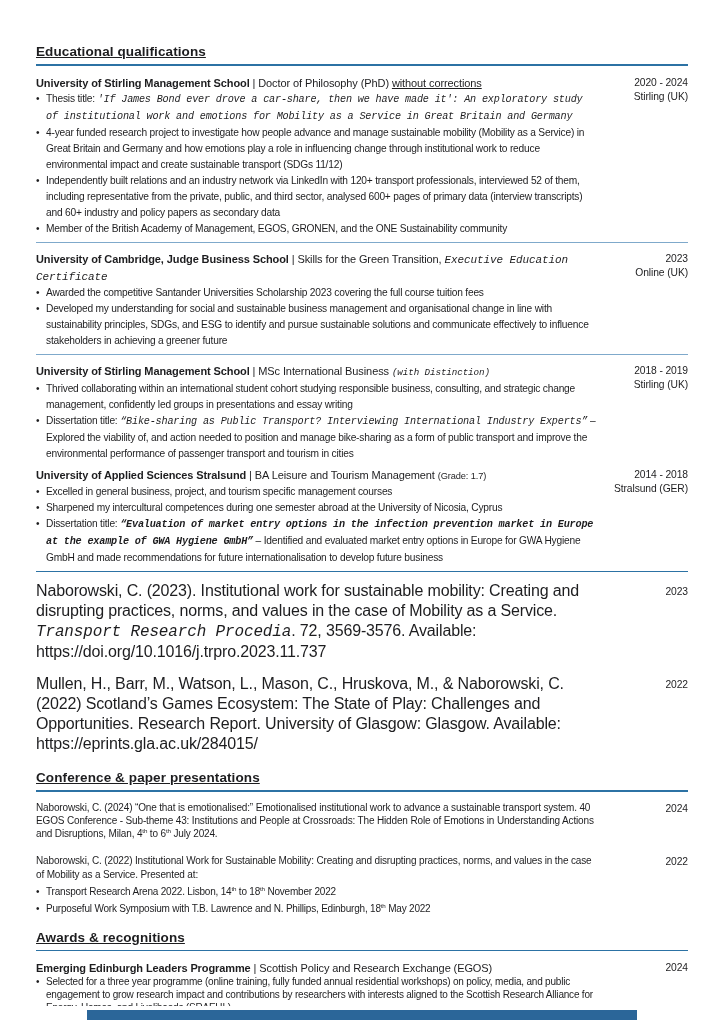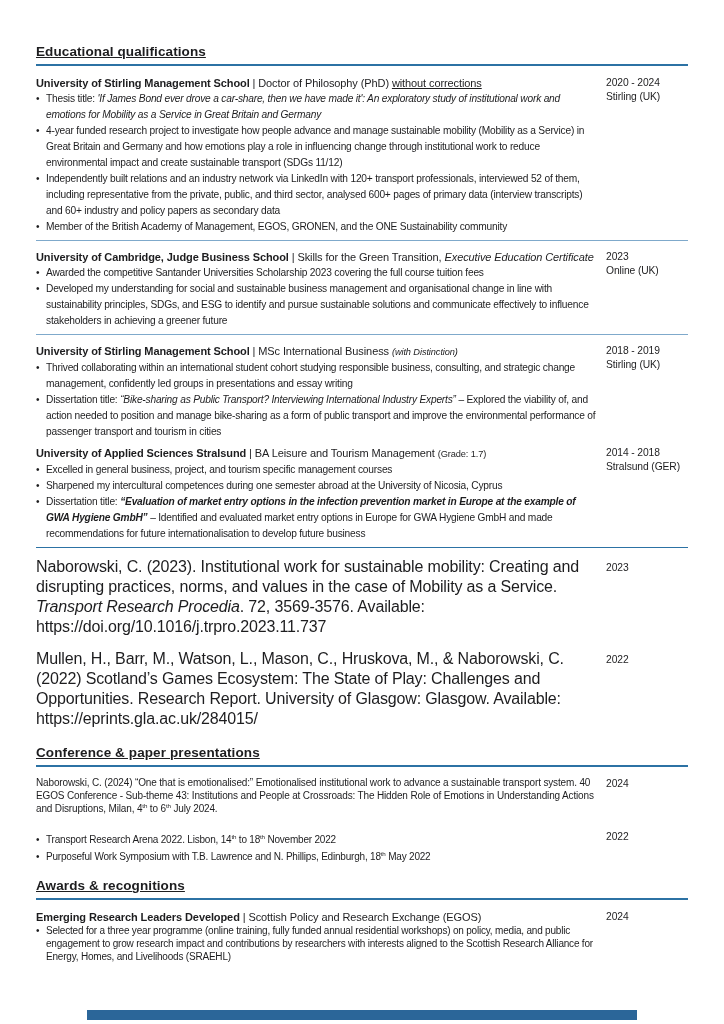--- a/index.html
+++ b/index.html
@@ -30,31 +30,31 @@
     font-size:13.5px; line-height:16px;
     font-weight:400; letter-spacing:0.1px;text-decoration:underline;
   }
   section + section .sec-h{ margin-top:10px; }
   .rule{ height:1.6px; background:var(--accent); margin:0 0 9px 0; }
 
   .entry{ display:flex; gap:6px; margin-bottom:5px; }
   .entry-main{ flex:1 1 auto; min-width:0; }
   .entry-side{
     flex:0 0 82px; font-size:10.3px; line-height:14px;
-    padding-top:1px; letter-spacing:-0.1px;
+    padding-top:1px; letter-spacing:-0.1px;text-align:right;
   }
   .entry-title{ margin:0 0 0 0; font-size:11px; line-height:16px; letter-spacing:-0.1px; }
   .para{ margin:0; letter-spacing:-0.15px; overflow-wrap:anywhere; }
   .bullets{ margin:0; padding:0; list-style:none; }
   .bullet{ display:flex; letter-spacing:-0.2px; }
   .marker{ flex:0 0 10px; }
   .btxt{ flex:1 1 auto; min-width:0; }
 
   .run.b{ font-weight:700; }
-  .run.i{ font-style:italic; }
+  .run.i{ font-style:italic;font-family:Liberation Mono, monospace; }
   .run.u{ text-decoration:underline; }
   .run.m{ font-size:0.84em; }
   sup.run{ font-size:0.62em; line-height:0; }
 
   
   .sec-edu .bullet{ font-size:10.2px; line-height:16px; }
   .sec-pub .para{ font-size:16px; line-height:20px; margin-bottom:6px; }
   .sec-pub .entry{ margin-bottom:6px; }
   .sec-pub .entry-side{ padding-top:4px; }
   .sec-conf .para{ font-size:10px; line-height:13.2px; }
@@ -195,20 +195,21 @@
         <div class="entry">
           <div class="entry-main">
             <p class="para"><span class="run">Naborowski, C. (2024) “One that is emotionalised:” Emotionalised institutional work to advance a sustainable transport system. 40 EGOS Conference - Sub-theme 43: Institutions and People at Crossroads: The Hidden Role of Emotions in Understanding Actions and Disruptions, Milan, 4</span><sup class="run">th</sup><span class="run"> to 6</span><sup class="run">th</sup><span class="run"> July 2024.</span></p>
           </div>
           <div class="entry-side">
             <div class="date">2024</div>
           </div>
         </div>
         <div class="entry">
           <div class="entry-main">
+            <p class="para"><span class="run">Naborowski, C. (2022) Institutional Work for Sustainable Mobility: Creating and disrupting practices, norms, and values in the case of Mobility as a Service. Presented at:</span></p>
             <ul class="bullets">
               <li class="bullet">
                 <span class="marker">•</span>
                 <span class="btxt"><span class="run">Transport Research Arena 2022. Lisbon, 14</span><sup class="run">th</sup><span class="run"> to 18</span><sup class="run">th</sup><span class="run"> November 2022</span></span>
               </li>
               <li class="bullet">
                 <span class="marker">•</span>
                 <span class="btxt"><span class="run">Purposeful Work Symposium with T.B. Lawrence and N. Phillips, Edinburgh, 18</span><sup class="run">th</sup><span class="run"> May 2022</span></span>
               </li>
             </ul>
@@ -216,21 +217,21 @@
           <div class="entry-side">
             <div class="date">2022</div>
           </div>
         </div>
       </section>
       <section class="sec sec-award">
         <h2 class="sec-h"><span class="run b">Awards &amp; recognitions</span></h2>
         <div class="rule"></div>
         <div class="entry">
           <div class="entry-main">
-            <p class="entry-title"><span class="run b">Emerging Research Leaders Developed </span><span class="run">| Scottish Policy and Research Exchange (EGOS)</span></p>
+            <p class="entry-title"><span class="run b">Emerging Edinburgh Leaders Programme </span><span class="run">| Scottish Policy and Research Exchange (EGOS)</span></p>
             <ul class="bullets">
               <li class="bullet">
                 <span class="marker">•</span>
                 <span class="btxt"><span class="run">Selected for a three year programme (online training, fully funded annual residential workshops) on policy, media, and public engagement to grow research impact and contributions by researchers with interests aligned to the Scottish Research Alliance for Energy, Homes, and Livelihoods (SRAEHL)</span></span>
               </li>
             </ul>
           </div>
           <div class="entry-side">
             <div class="date">2024</div>
           </div>

